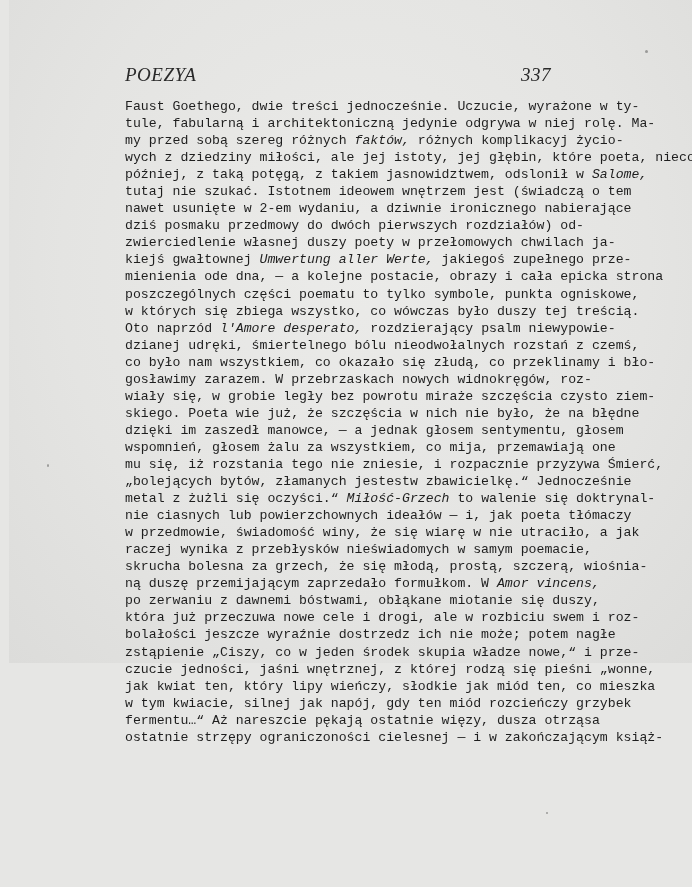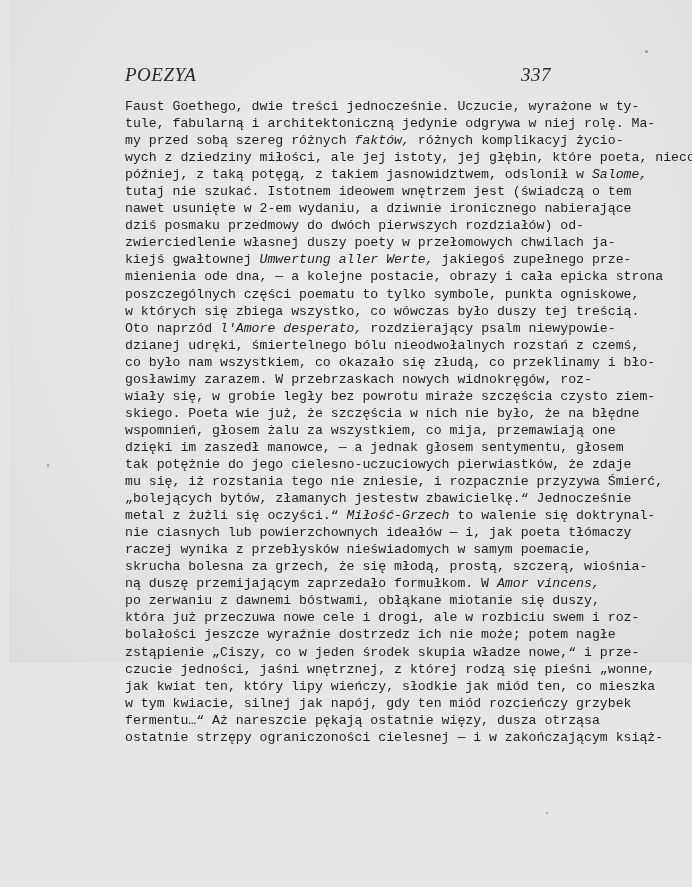--- a/index.html
+++ b/index.html
@@ -89,27 +89,27 @@
       <span class="line"><span>kiejś gwałtownej </span><span class="it">Umwertung  aller  Werte,</span><span> jakiegoś zupełnego prze-</span></span>
       <span class="line"><span>mienienia ode dna, — a kolejne postacie, obrazy i cała epicka strona</span></span>
       <span class="line"><span>poszczególnych części poematu to tylko symbole, punkta ogniskowe,</span></span>
       <span class="line"><span>w których się zbiega wszystko, co wówczas było duszy tej treścią.</span></span>
       <span class="line"><span>Oto naprzód </span><span class="it">l'Amore desperato,</span><span>  rozdzierający  psalm  niewypowie-</span></span>
       <span class="line"><span>dzianej udręki,  śmiertelnego bólu nieodwołalnych rozstań z czemś,</span></span>
       <span class="line"><span>co było nam wszystkiem, co okazało się złudą, co przeklinamy i bło-</span></span>
       <span class="line"><span>gosławimy zarazem.  W przebrzaskach nowych widnokręgów,  roz-</span></span>
       <span class="line"><span>wiały się, w grobie legły bez powrotu miraże szczęścia czysto ziem-</span></span>
       <span class="line"><span>skiego.  Poeta wie już, że szczęścia  w nich nie było,  że na błędne</span></span>
+      <span class="line"><span>dzięki im zaszedł manowce, — a jednak głosem sentymentu,  głosem</span></span>
       <span class="line"><span>wspomnień, głosem żalu za wszystkiem, co mija, przemawiają one</span></span>
-      <span class="line"><span>dzięki im zaszedł manowce, — a jednak głosem sentymentu,  głosem</span></span>
-      <span class="line"><span>tak potężnie  do jego cielesno-uczuciowych pierwiastków,  że zdaje</span></span>
       <span class="line"><span>mu się, iż rozstania tego nie zniesie, i rozpacznie przyzywa Śmierć,</span></span>
       <span class="line"><span>„bolejących bytów, złamanych jestestw  zbawicielkę.“  Jednocześnie</span></span>
       <span class="line"><span>metal z żużli się  oczyści.“  </span><span class="it">Miłość-Grzech</span><span>  to walenie się doktrynal-</span></span>
       <span class="line"><span>nie ciasnych lub powierzchownych ideałów — i,  jak poeta tłómaczy</span></span>
+      <span class="line"><span>w przedmowie, świadomość winy,  że się wiarę  w nie utraciło, a jak</span></span>
       <span class="line"><span>raczej wynika  z przebłysków  nieświadomych  w samym poemacie,</span></span>
       <span class="line"><span>skrucha bolesna  za grzech, że  się  młodą,  prostą,  szczerą,  wiośnia-</span></span>
       <span class="line"><span>ną duszę przemijającym zaprzedało formułkom.  W </span><span class="it">Amor vincens,</span></span>
       <span class="line"><span>po  zerwaniu  z  dawnemi  bóstwami, obłąkane  miotanie  się  duszy,</span></span>
       <span class="line"><span>która już przeczuwa nowe cele i drogi, ale  w rozbiciu swem  i  roz-</span></span>
       <span class="line"><span>bolałości   jeszcze wyraźnie dostrzedz  ich  nie  może; potem  nagłe</span></span>
       <span class="line"><span>zstąpienie „Ciszy, co w jeden środek skupia władze nowe,“ i prze-</span></span>
       <span class="line"><span>czucie jedności, jaśni wnętrznej,  z której  rodzą się pieśni  „wonne,</span></span>
       <span class="line"><span>jak kwiat ten, który lipy wieńczy, słodkie jak miód ten, co mieszka</span></span>
       <span class="line"><span>w tym kwiacie, silnej  jak napój, gdy ten miód  rozcieńczy  grzybek</span></span>

